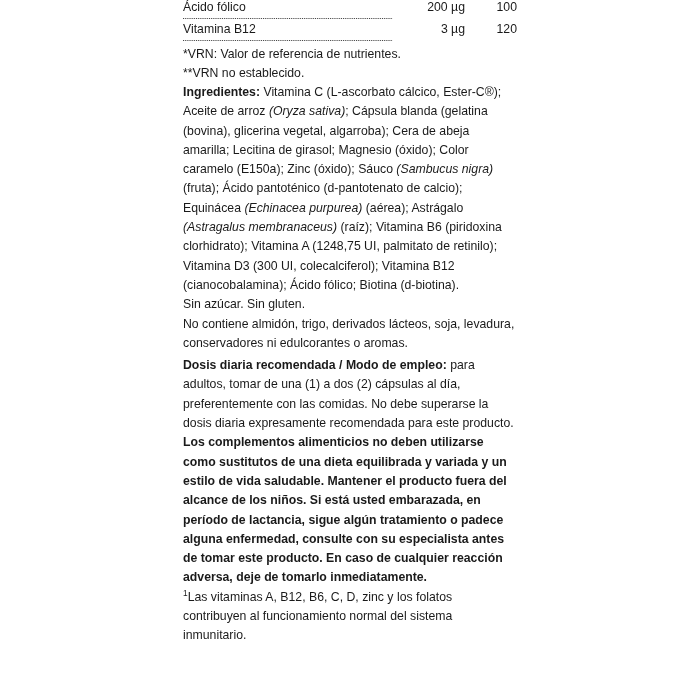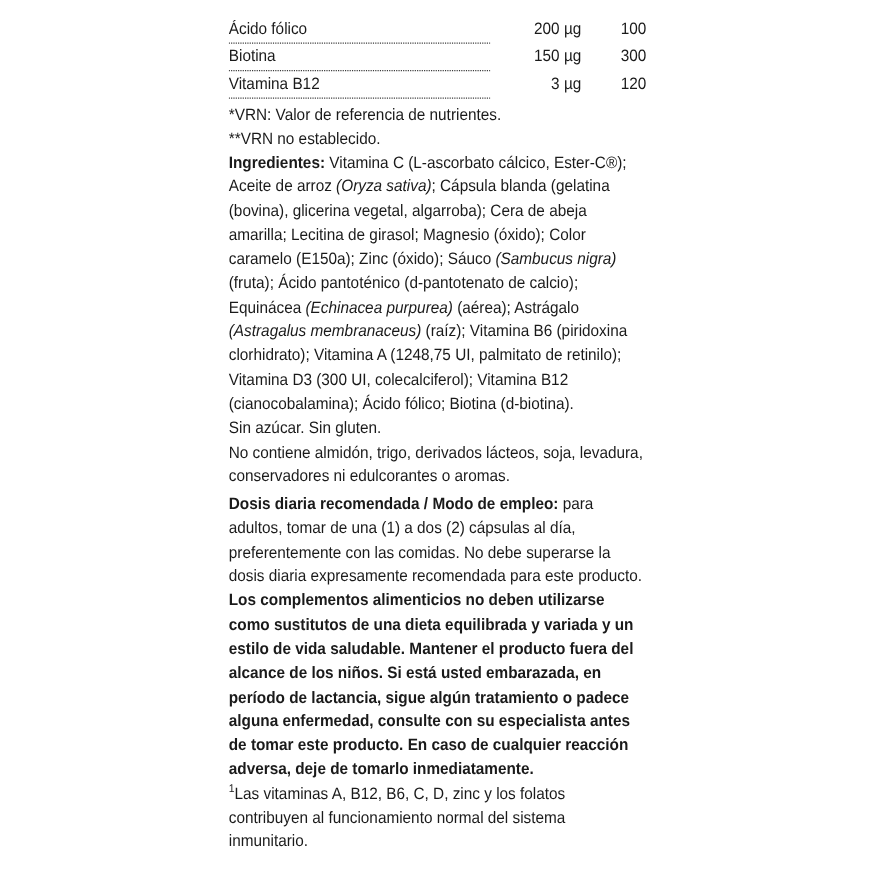--- a/index.html
+++ b/index.html
@@ -10,21 +10,21 @@
   body {
     width: 700px;
     height: 700px;
     overflow: hidden;
     font-family: "Liberation Sans", "DejaVu Sans", sans-serif;
     color: #1a1a1a;
   }
   .panel {
     position: absolute;
     left: 183px;
-    top: 16px;
+    top: 0px;
     width: 334px;
   }
   
   .nutrient-table {
     width: 100%;
     border-collapse: collapse;
     font-size: 13.2px;
     line-height: 1;
     table-layout: fixed;
   }
@@ -103,28 +103,20 @@
         <td class="n-name">
           <span class="leader"></span>
           <span class="lbl">Ácido fólico</span>
         </td>
         <td class="n-amt">200 µg</td>
         <td class="n-pct">100</td>
       </tr>
       <tr>
         <td class="n-name">
           <span class="leader"></span>
-          <span class="lbl">Biotina</span>
-        </td>
-        <td class="n-amt">150 µg</td>
-        <td class="n-pct">300</td>
-      </tr>
-      <tr>
-        <td class="n-name">
-          <span class="leader"></span>
           <span class="lbl">Vitamina B12</span>
         </td>
         <td class="n-amt">3 µg</td>
         <td class="n-pct">120</td>
       </tr>
     </tbody>
   </table>
 
   <div class="note">*VRN: Valor de referencia de nutrientes.</div>
   <div class="note">**VRN no establecido.</div>

